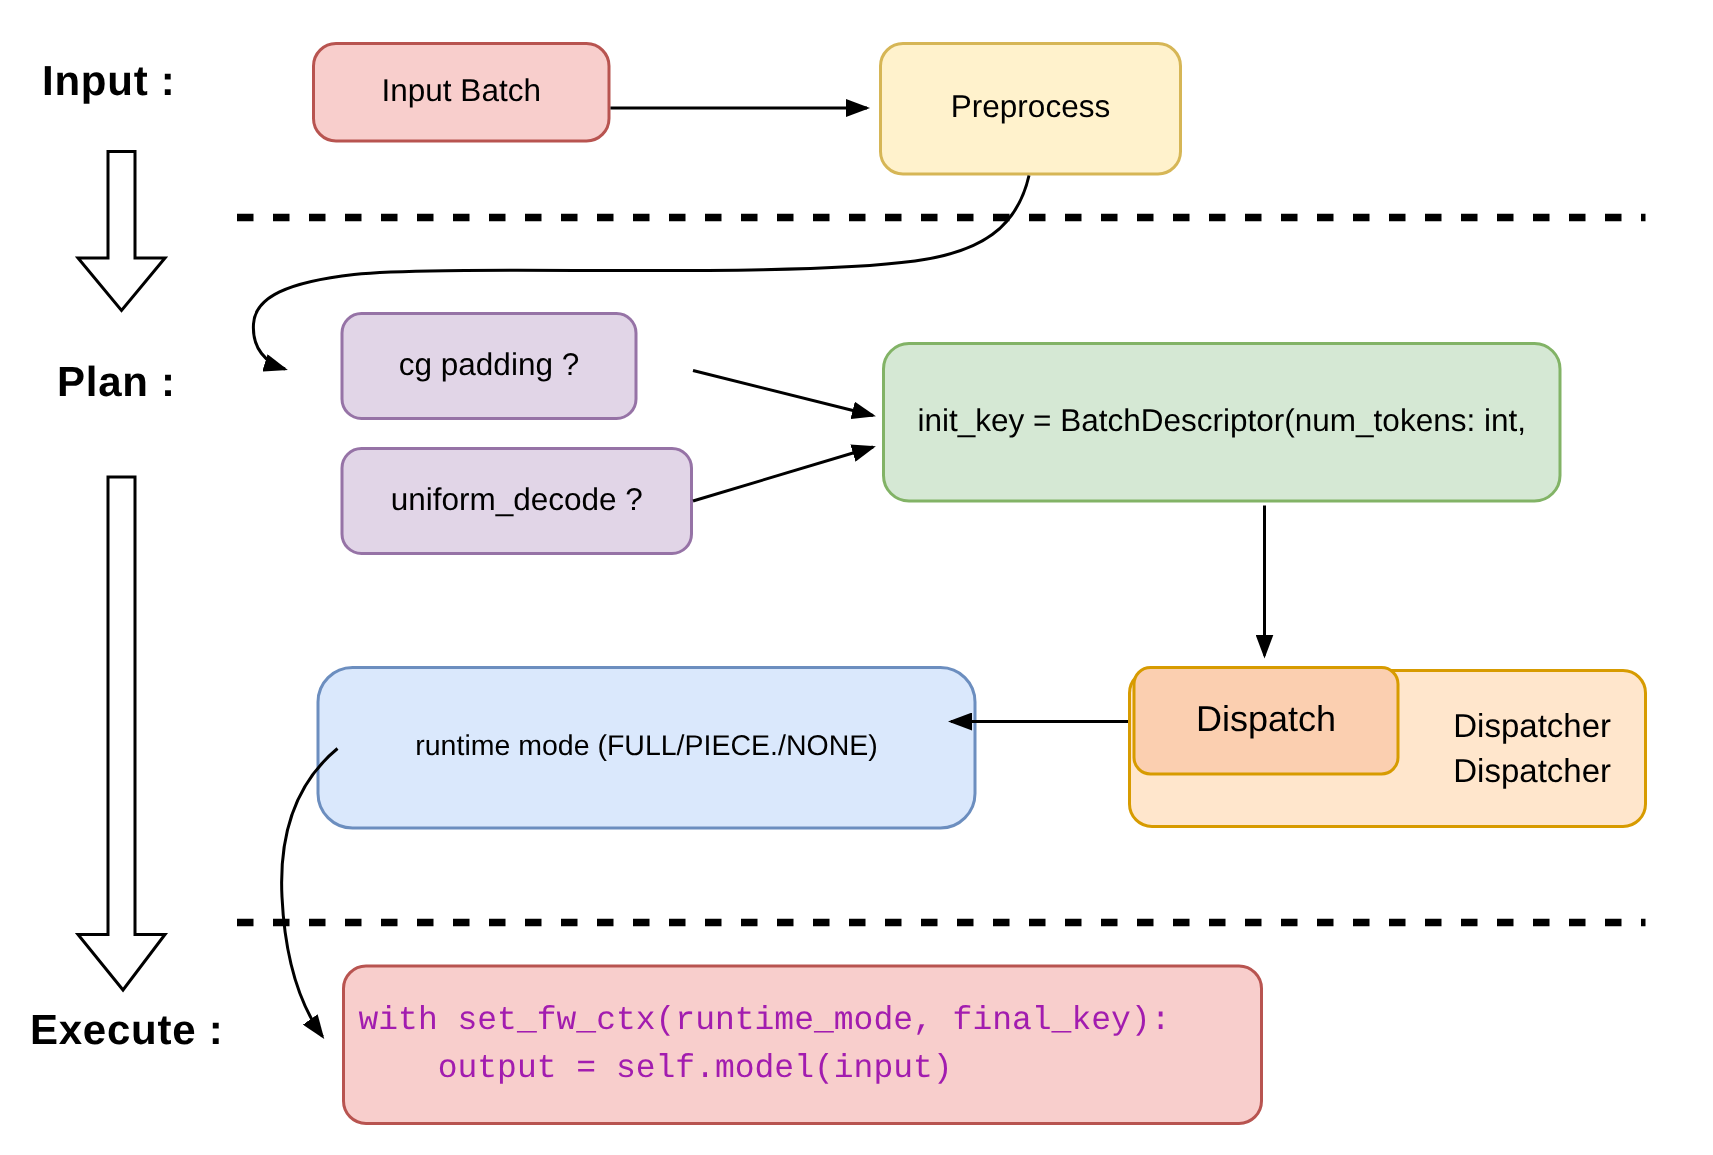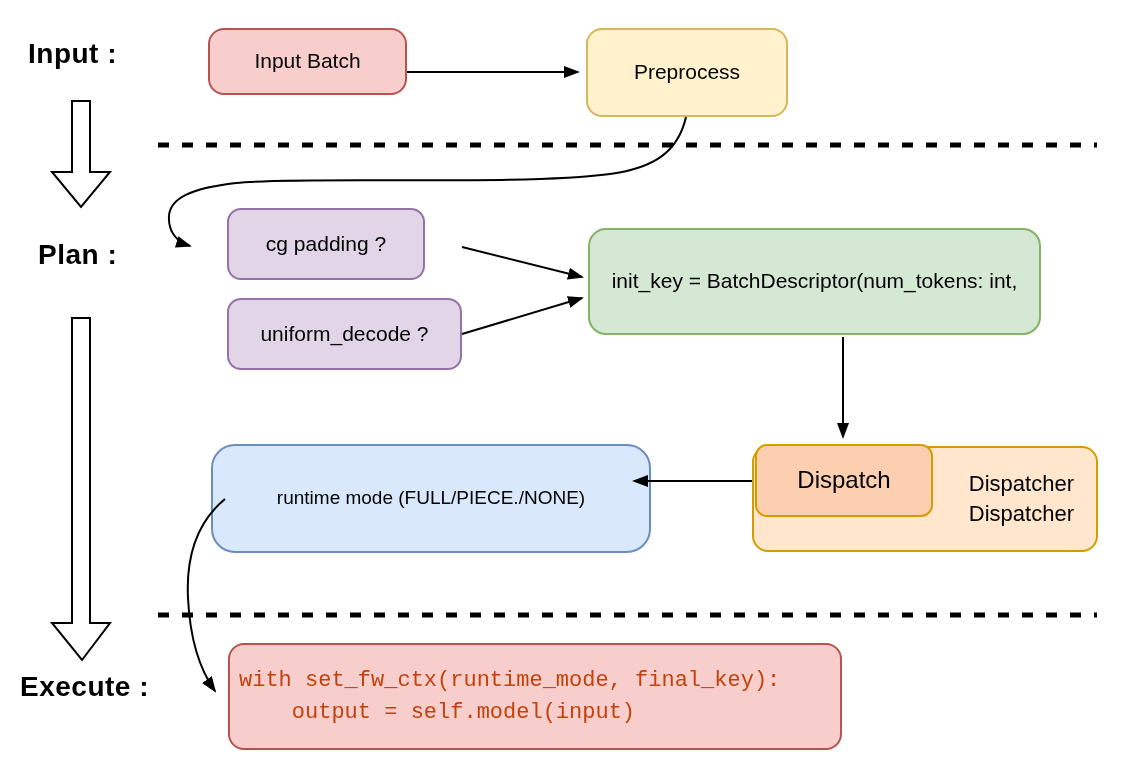--- a/index.html
+++ b/index.html
@@ -19,21 +19,21 @@
   .node.orange{background:var(--orange-fill);border-color:var(--orange-stroke);}
   .node.salmon{background:var(--salmon-fill);border-color:var(--orange-stroke);border-radius:12px;}
   .node.blue  {background:var(--blue-fill);border-color:var(--blue-stroke);}
   .fs21{font-size:21px;}
   .fs20{font-size:24px;text-align:center;}
   .fs19{font-size:19px;line-height:1.42;}
   .fs22{font-size:22px;line-height:1.35;}
   .code-box{align-items:flex-start;justify-content:center;}
   .code-line{
     font-family:"Liberation Mono","DejaVu Sans Mono",monospace;
-    font-size:22px;line-height:32px;white-space:pre;color:#c2410c;padding-left:9px;
+    font-size:22px;line-height:32px;white-space:pre;color:#a21caf;padding-left:9px;
   }
   #flow-svg{position:absolute;left:0;top:0;pointer-events:none;}
 </style>
 </head>
 <body>
 
 <div id="canvas">
 
   <div class="stage-label" style="left:28px;top:38px;">Input :</div>
   <div class="stage-label" style="left:38px;top:239px;">Plan :</div>

